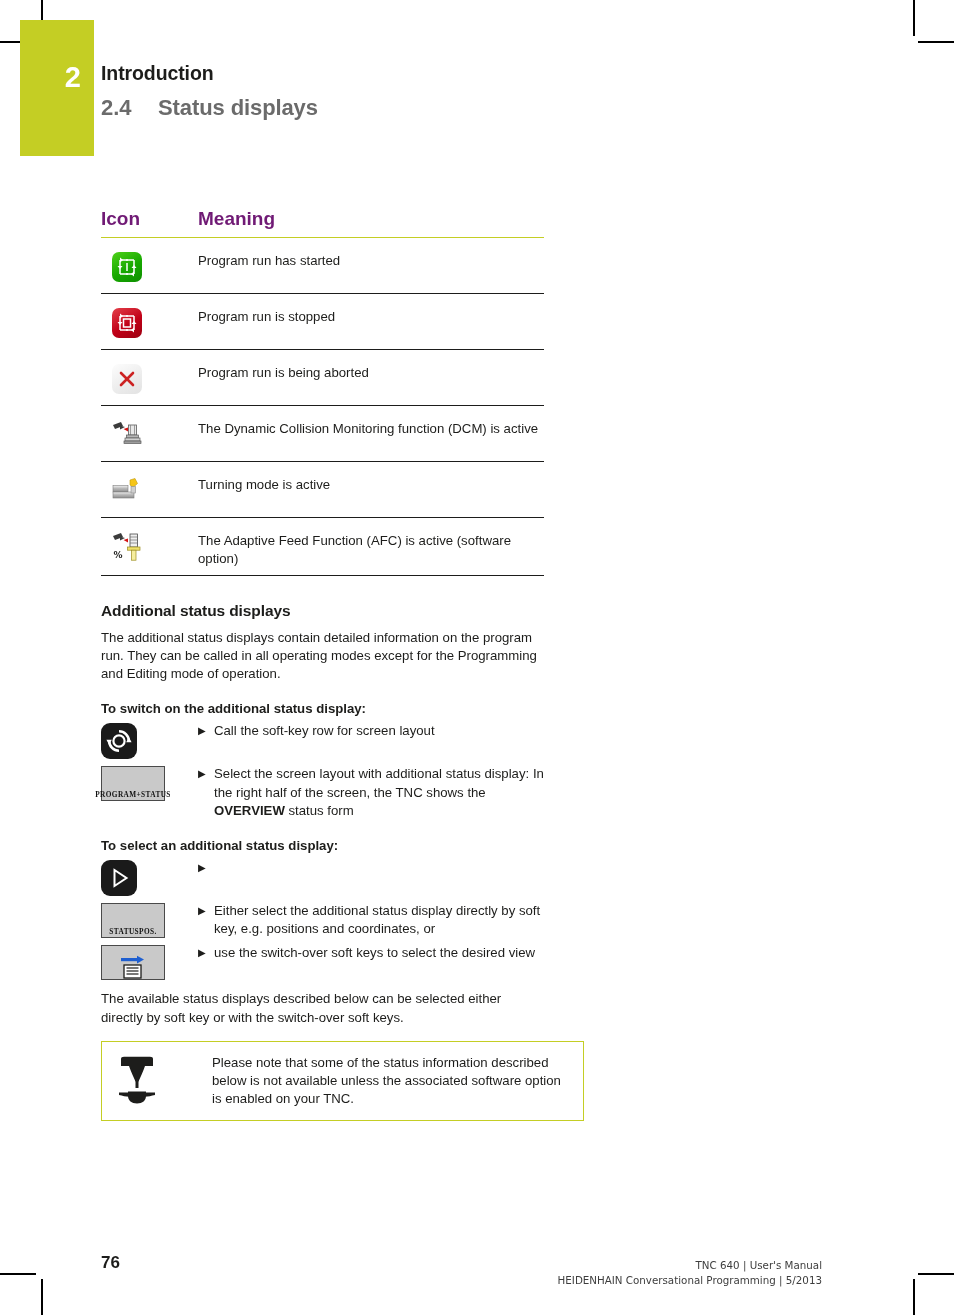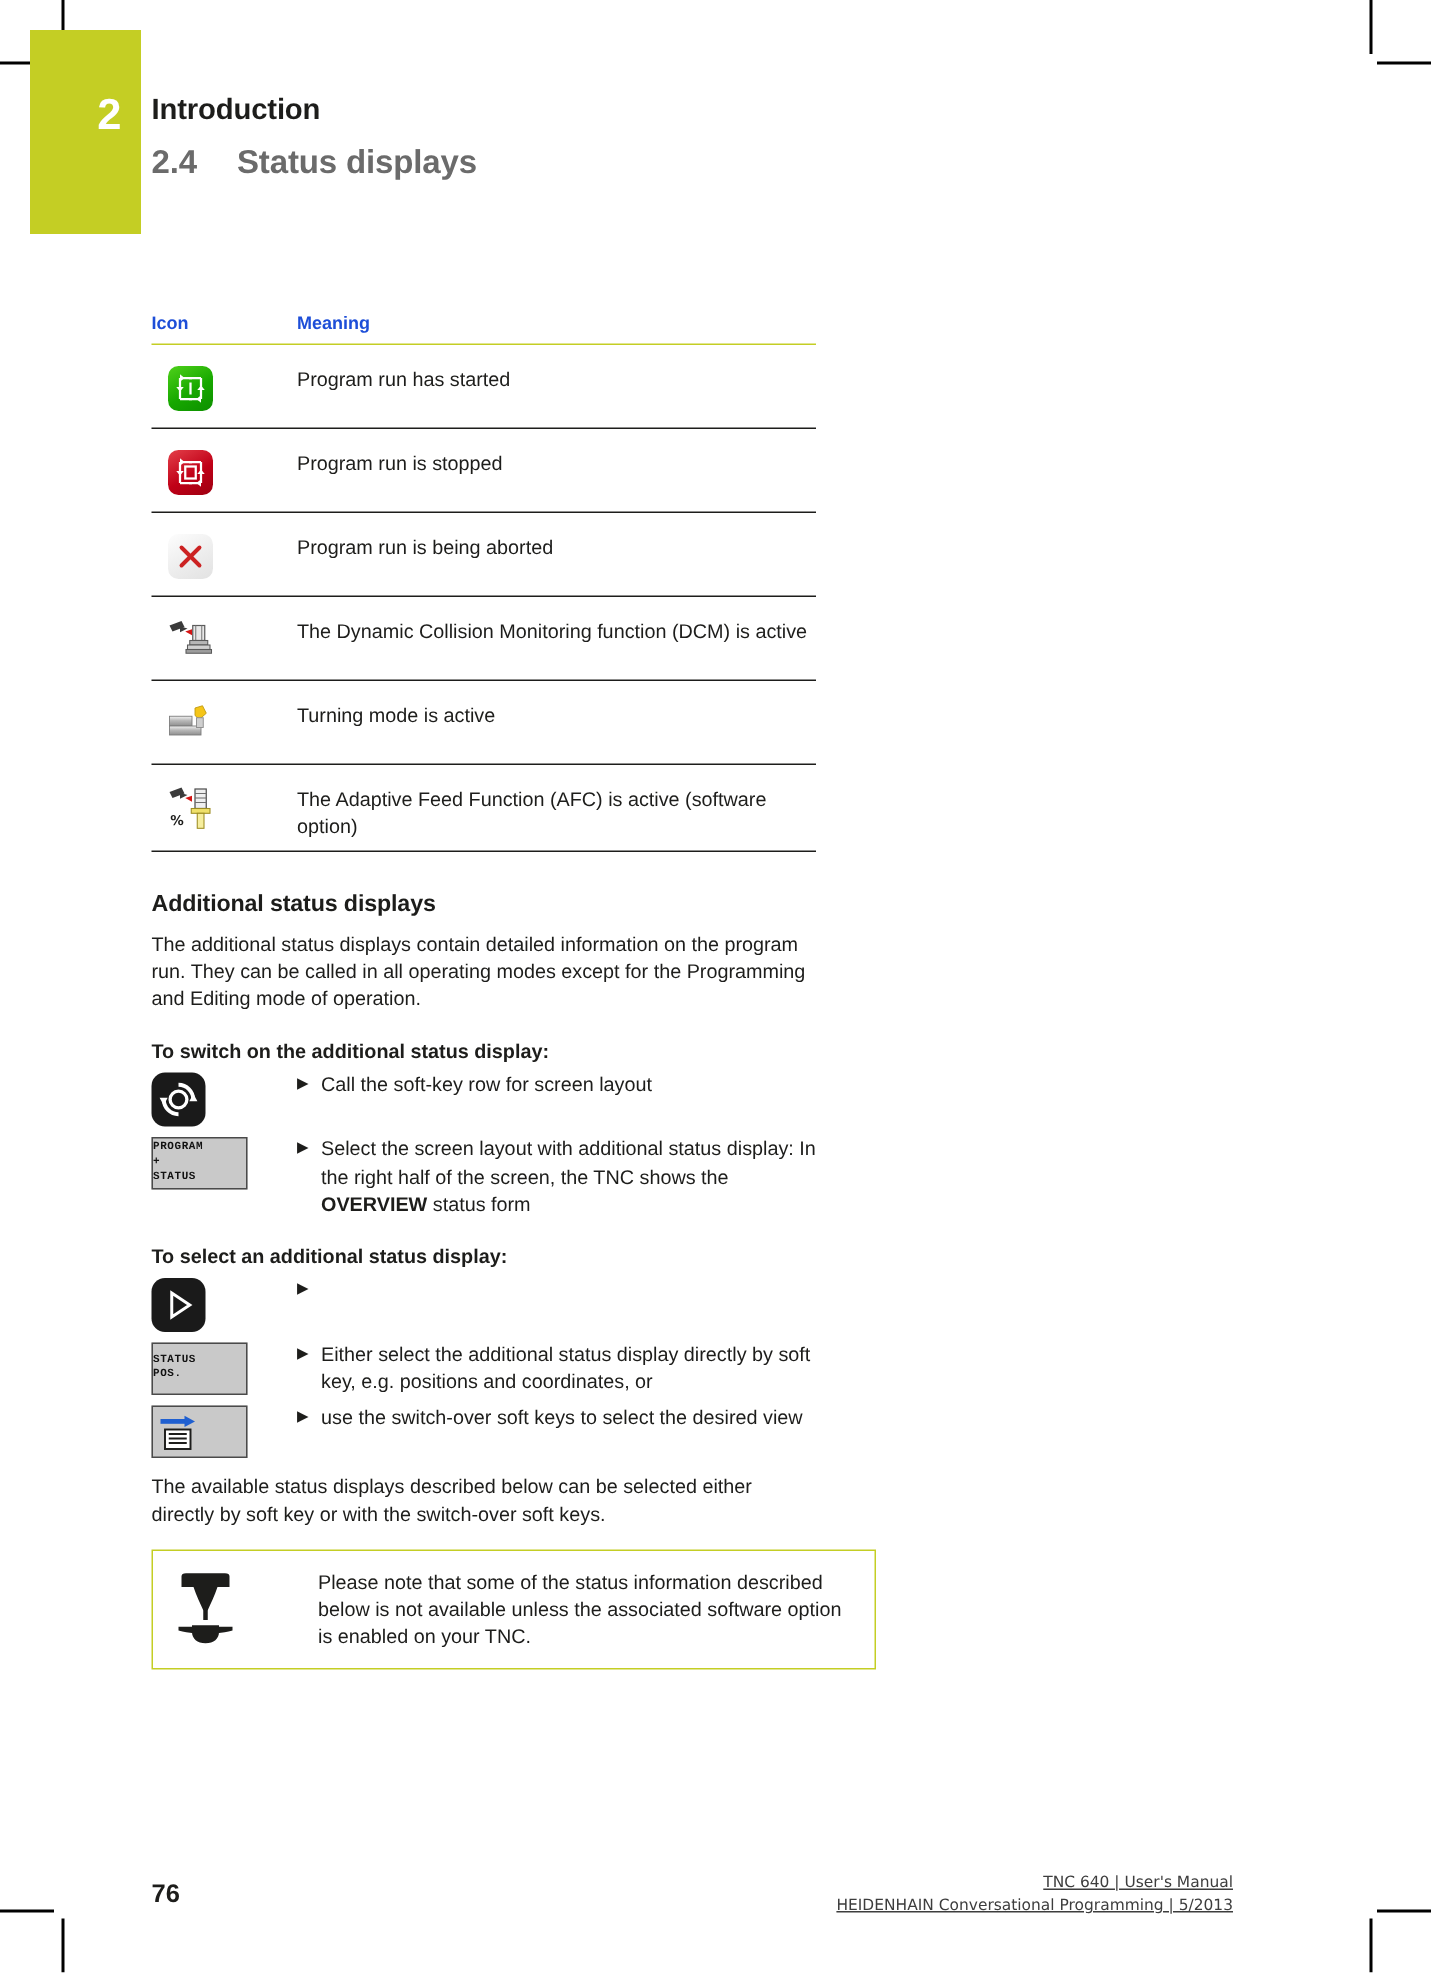--- a/index.html
+++ b/index.html
@@ -73,23 +73,23 @@
   }
 
   
   table.icon-table {
     border-collapse: collapse;
     width: 443px;
     table-layout: fixed;
   }
   table.icon-table th {
     text-align: left;
-    font-size: 12px;
-    font-weight: bold;
-    color: #1d4ed8;
+    font-size: 19px;
+    font-weight: bold;
+    color: #701a75;
     padding: 0 0 7px 0;
     vertical-align: bottom;
   }
   table.icon-table thead tr { border-bottom: 1.6px solid #c4ce24; }
   table.icon-table td {
     vertical-align: top;
     padding: 14px 0 7px 0;
     font-size: 13.2px;
     line-height: 1.35;
     color: #1d1d1b;
@@ -179,24 +179,24 @@
     display: flex;
     align-items: center;
     justify-content: center;
   }
   
   .soft-key {
     width: 62px; height: 33px;
     background: #c9c9c9;
     border: 1.2px solid #4a4a4a;
     display: flex;
-    flex-direction: column;
-    align-items: flex-start;
+    flex-direction: row;
+    align-items: flex-end;
     justify-content: center;
-    font-family: Liberation Mono, monospace;
+    font-family: Liberation Serif, serif;
     font-size: 7.3px;
     font-weight: bold;
     color: #111;
     letter-spacing: 0.4px;
     line-height: 1.35;
   }
   .soft-key.icon-key { gap: 1px; }
 
   
   .note-box {
@@ -229,27 +229,26 @@
     position: absolute;
     left: 101px;
     bottom: 42px;
     font-size: 17px;
     font-weight: bold;
     color: #1d1d1b;
   }
   #footer-meta {
     position: absolute;
     right: 132px;
-    bottom: 37px;
+    bottom: 27px;
     text-align: right;
     font-size: 10.3px;
     color: #3d3d3d;
     line-height: 1.45;
     font-family: "DejaVu Sans", sans-serif;
-    text-decoration: underline;
   }
 </style>
 </head>
 <body>
 
 <div class="crop v" style="left:41px; top:0;"></div>
 <div class="crop h" style="left:0; top:41px;"></div>
 <div class="crop v" style="left:913px; top:0;"></div>
 <div class="crop h" style="left:918px; top:41px;"></div>
 <div class="crop h" style="left:0; top:1273px;"></div>

